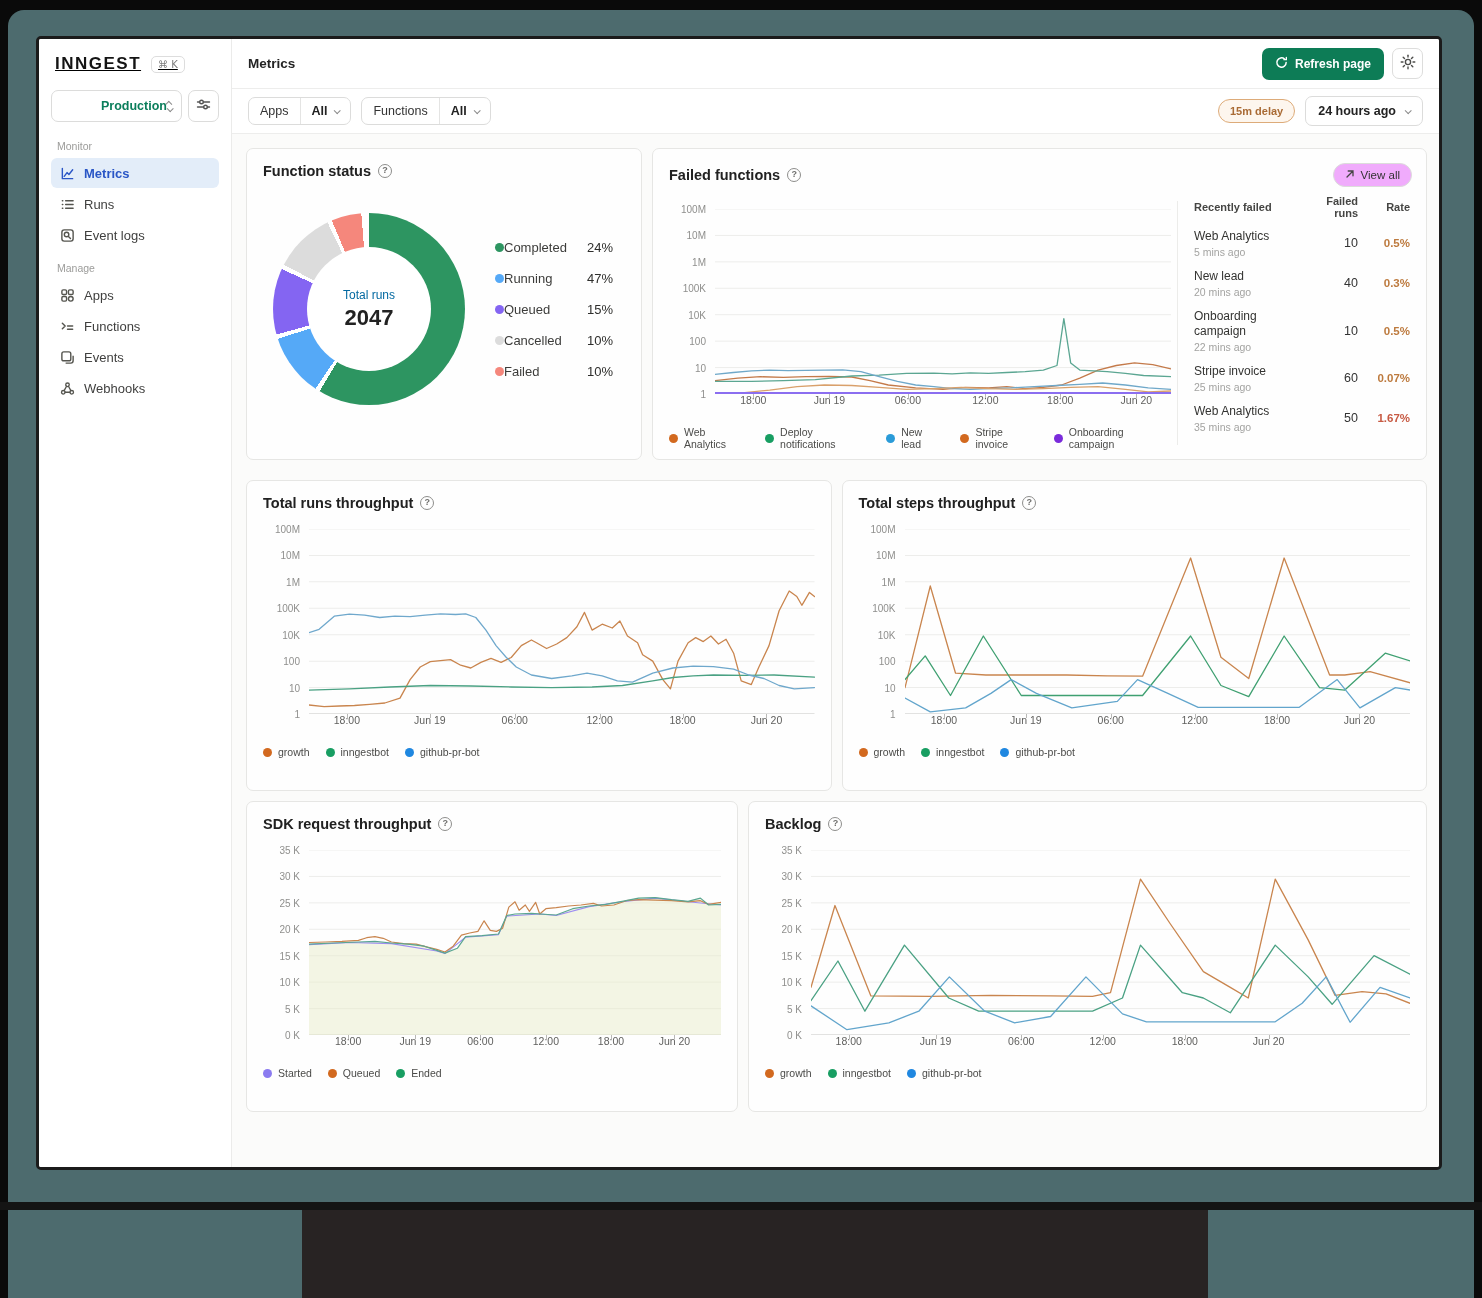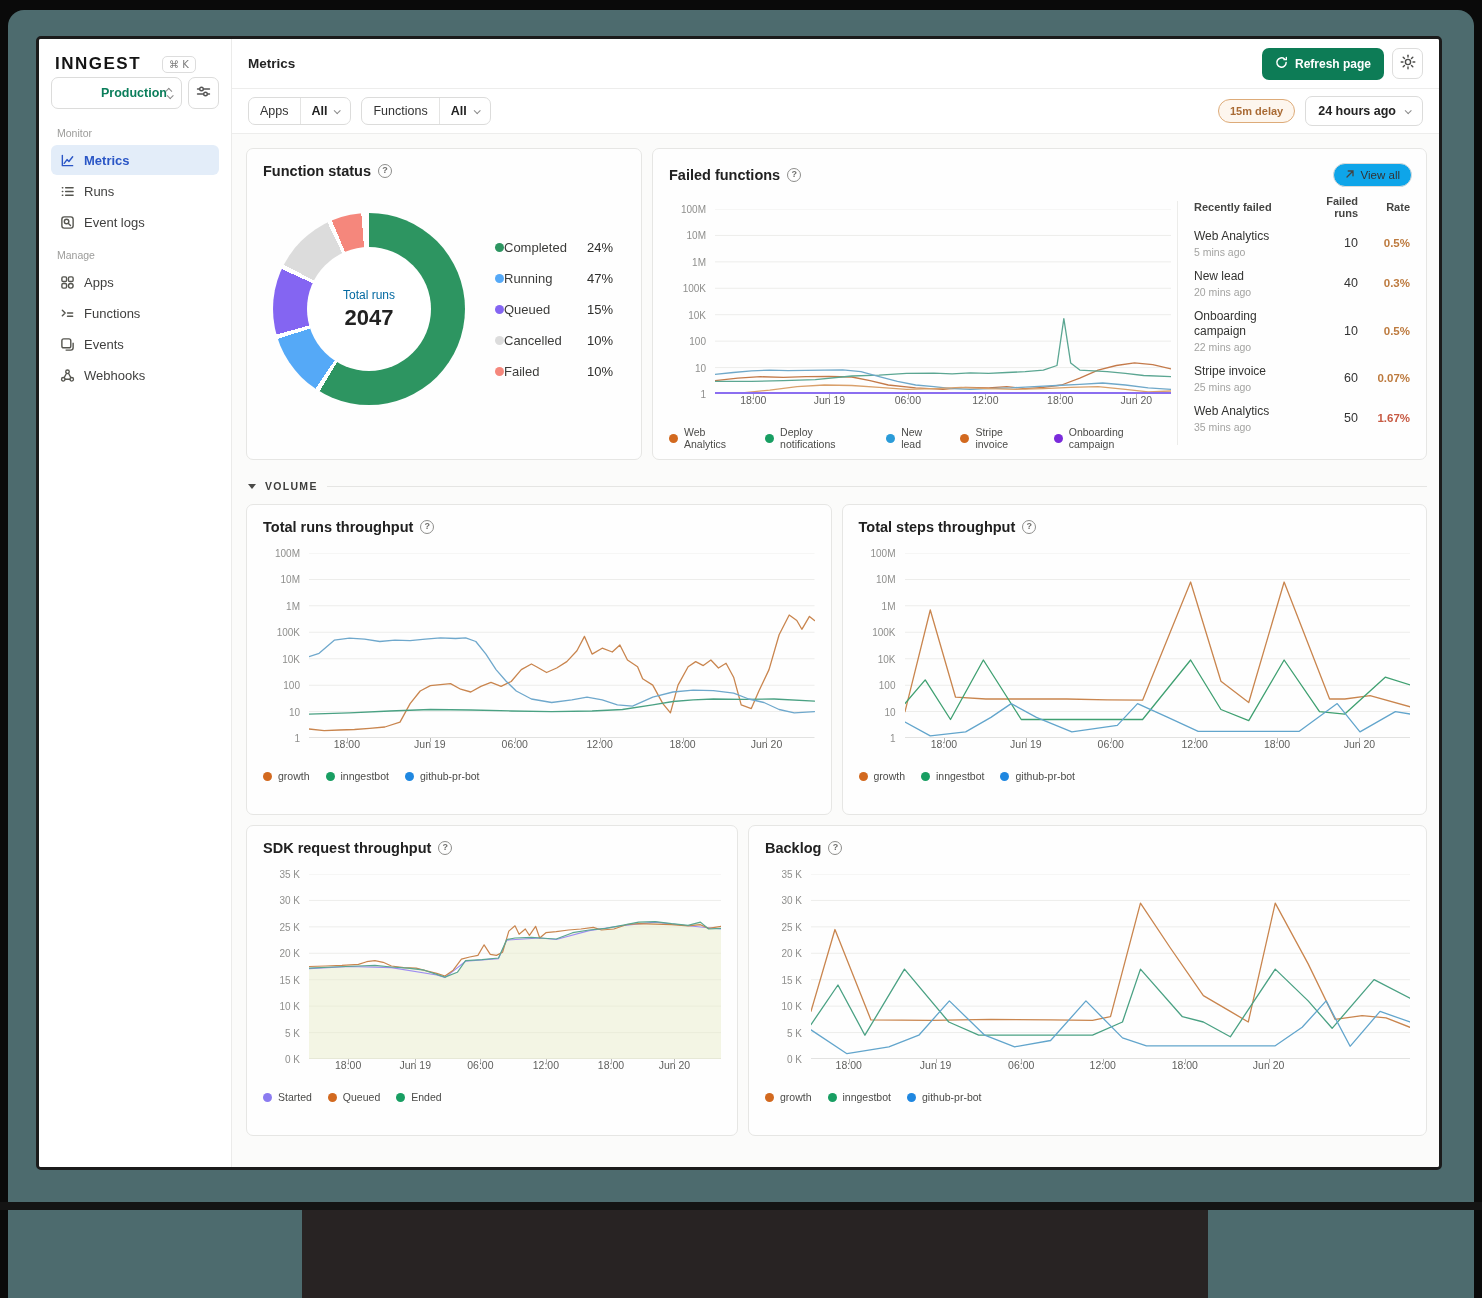--- a/index.html
+++ b/index.html
@@ -10,21 +10,21 @@
   .bottom-teal { position:absolute; top:1210px; height:88px; background:#4d6b6e; }
   .bt-left { left:8px; width:294px; }
   .bt-right { left:1208px; width:266px; }
   .bottom-dark { position:absolute; left:302px; top:1210px; width:906px; height:88px; background:#282323; }
 
   .window { position:absolute; left:36px; top:36px; width:1406px; height:1134px; background:#ffffff; border:3px solid #1b1b1b; border-radius:5px; overflow:hidden;
             display:grid; grid-template-columns:193px 1fr; grid-template-rows:50px 45px 1fr; }
 
   
   .sidebar { grid-row:1 / 4; border-right:1px solid #ebebea; background:#fff; padding:15px 12px; }
-  .logo-row { display:flex; align-items:center; gap:21px; padding-left:4px; margin-bottom:3px; }
+  .logo-row { display:flex; align-items:center; gap:10px; padding-left:4px; margin-bottom:16px;text-decoration:underline; }
   .logo { font-size:17px; font-weight:800; letter-spacing:1.5px; color:#141414; }
   .kbd { font-family:"DejaVu Sans", sans-serif; font-size:10px; color:#7b7b7b; border:1px solid #dddddd; border-radius:5px; padding:2px 6px; background:#fff; }
   .env-row { display:flex; gap:6px; margin-bottom:18px; }
   .env-select { flex:1; display:flex; align-items:center; justify-content:space-between; border:1px solid #dcdcdb; border-radius:7px; padding:7px 9px; background:#fff; }
   .env-name { font-size:12.5px; font-weight:600; color:#0b7e5b;margin-left:40px; }
   .updown { display:flex; flex-direction:column; gap:1px; align-items:center; }
   .chev { width:5px; height:5px; border-right:1.4px solid #8b8b8b; border-bottom:1.4px solid #8b8b8b; display:inline-block; }
   .chev.down { transform:rotate(45deg) translateY(-1px); }
   .chev.up { transform:rotate(-135deg) translateY(-1px); }
   .tune-btn { width:32px; height:32px; border:1px solid #dcdcdb; border-radius:7px; background:#fff; display:flex; align-items:center; justify-content:center; }
@@ -71,21 +71,21 @@
   .donut-label { font-size:12px; color:#0369a1; }
   .donut-value { font-size:22px; font-weight:600; color:#222; }
   .fs-legend { flex:1; display:flex; flex-direction:column; gap:16px; padding-right:4px; }
   .fs-leg-row { display:flex; align-items:center; font-size:13px; color:#3c3c3a; }
   .dot { width:9px; height:9px; border-radius:50%; display:inline-block; flex-shrink:0; }
   .fs-leg-label { }
   .fs-leg-val { margin-left:auto; color:#2e2e2c; }
 
   .ff-card { height:312px; padding:14px 0 10px 16px; display:flex; flex-direction:column; }
   .ff-title-row { display:flex; align-items:center; justify-content:space-between; padding-right:14px; }
-  .view-all { display:flex; align-items:center; gap:6px; border:1px solid #dcdcdb; border-radius:999px; background:#0ea5e9; padding:5px 11px; font-size:11.5px; color:#333; font-family:inherit; }
+  .view-all { display:flex; align-items:center; gap:6px; border:1px solid #dcdcdb; border-radius:999px; background:#f0abfc; padding:5px 11px; font-size:11.5px; color:#333; font-family:inherit; }
   .ff-body { display:flex; flex:1; margin-top:6px; min-height:0; }
   .ff-chart-zone { flex:1; min-width:0; padding-top:16px; }
   .ff-divider { width:1px; background:#ececea; margin:8px 10px 4px 6px; }
   .ff-table { width:238px; padding:2px 16px 0 6px; flex-shrink:0; }
   .ff-thead, .ff-row { display:grid; grid-template-columns:1fr 58px 46px; column-gap:6px; align-items:center; }
   .ff-thead { font-size:11px; font-weight:600; color:#454543; margin-bottom:4px; }
   .ff-th-runs, .ff-th-rate { text-align:right; }
   .ff-row { padding:5.5px 0; }
   .ff-name { font-size:12px; color:#333331; line-height:1.25; }
   .ff-time { font-size:10.5px; color:#a3a3a1; margin-top:2px; }
@@ -462,25 +462,20 @@
                   </div>
                   <div class="ff-runs">50</div>
                   <div class="ff-rate" style="color: rgb(199, 90, 67);">1.67%</div>
                 </div>
               </div>
           </div>
         </div>
       </section>
     </div>
 
-    <div class="sec-head">
-      <span class="tri"></span>
-      <span class="sec-title">VOLUME</span>
-      <span class="sec-rule"></span>
-    </div>
 
     <div class="volume-grid1">
       <section class="card vol-card">
         <div class="card-title-row">
           <span class="card-title">Total runs throughput</span>
           <span class="help-ic">?</span>
         </div>
         <div class="chart">
             <div class="ch-grid">
               <div class="ch-y" style="height: 185px;">

